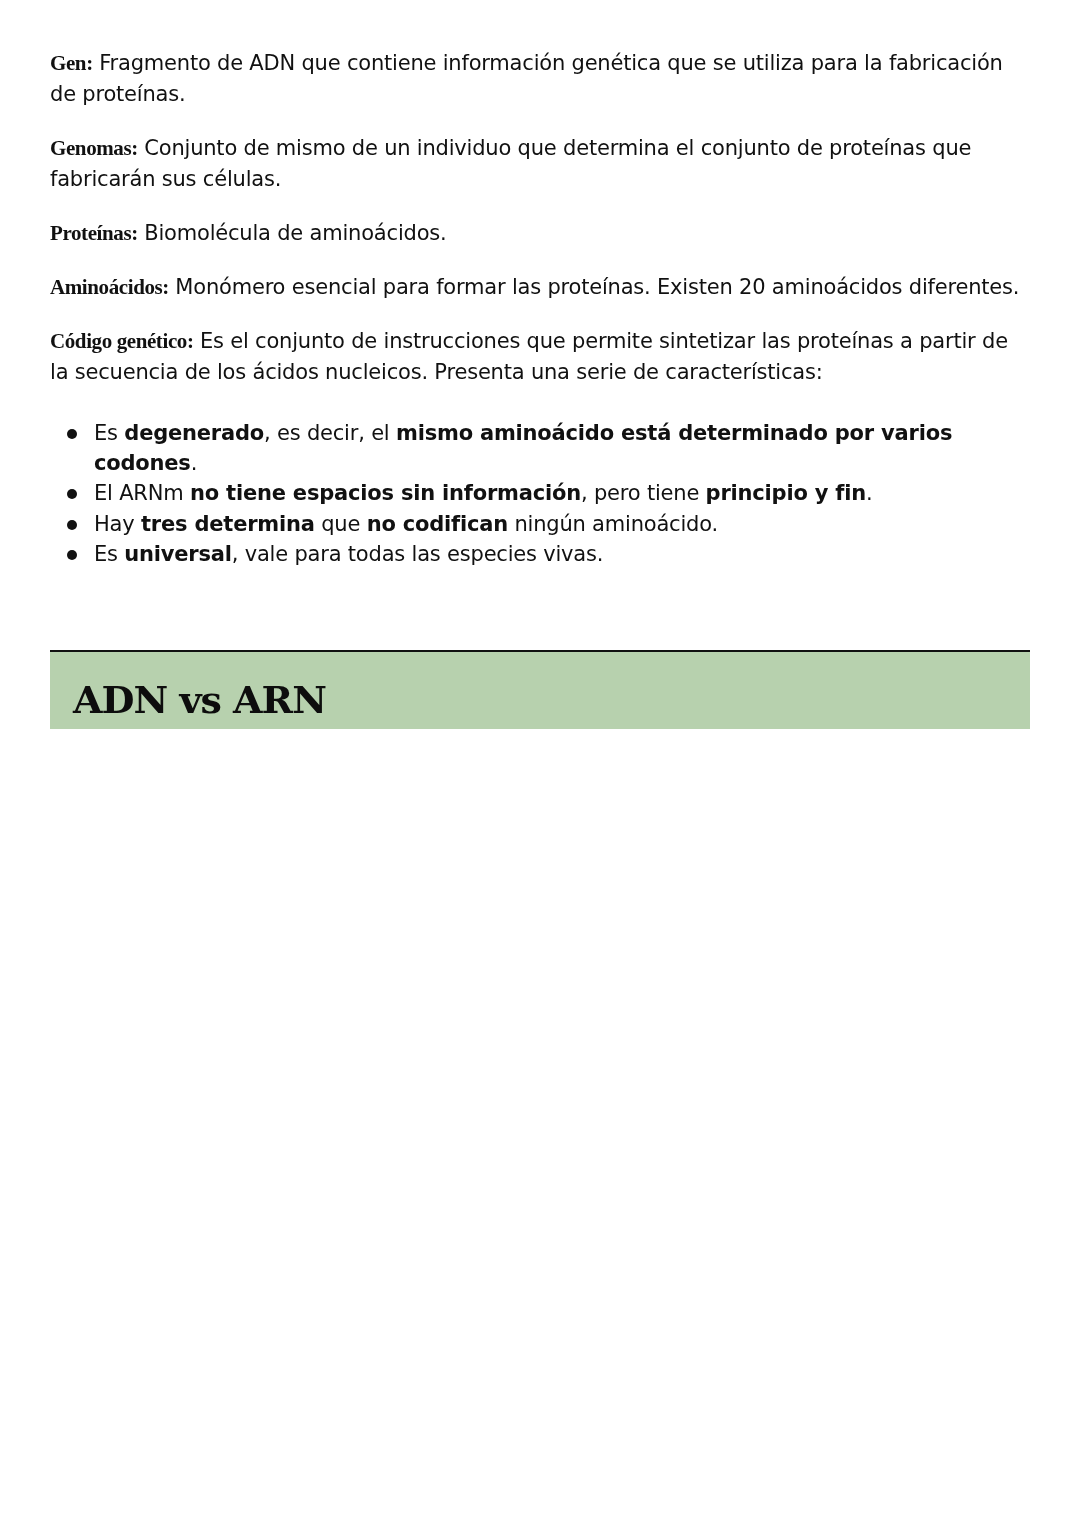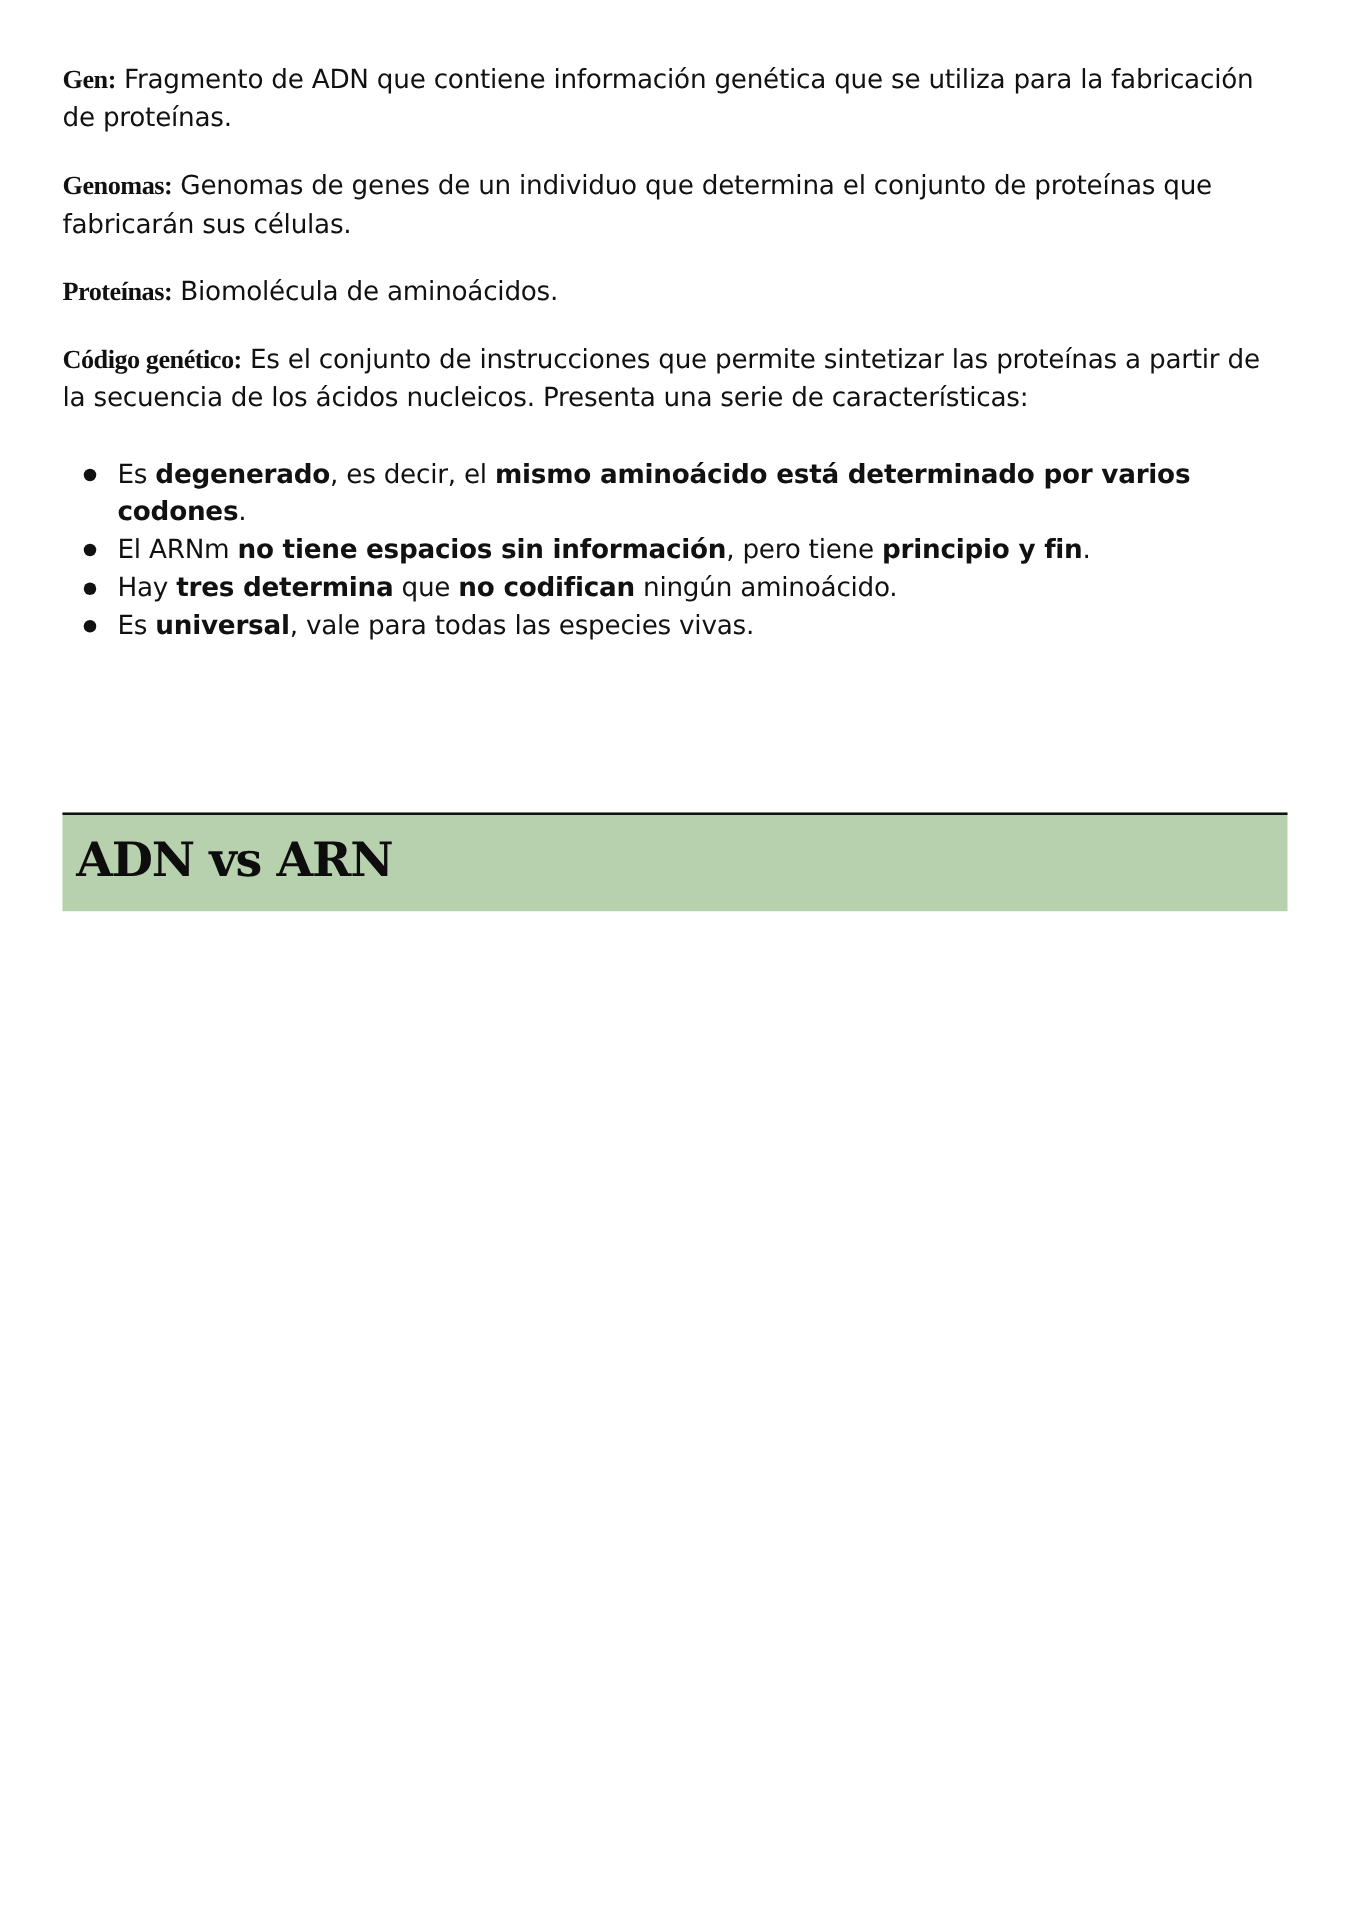--- a/index.html
+++ b/index.html
@@ -61,46 +61,49 @@
       width: 980px;
       height: 79px;
       border-top: 2px solid #111111;
       box-sizing: border-box;
       background: #b7d1ae;
     }
     .section-title {
       position: absolute;
       left: 11px;
       top: 10px;
-      margin: 0;
+      margin: 12px;
       font-family: "DejaVu Serif", serif;
       font-weight: bold;
       font-size: 38px;
       line-height: 52px;
       letter-spacing: -1px;
       color: #0d0d0d;
     }
   </style>
 </head>
 <body>
 
 <div class="page">
 
   <p class="para">
     <span class="term">Gen:</span><span> Fragmento de ADN que contiene información genética que se utiliza para la fabricación de proteínas.</span>
   </p>
 
   <p class="para">
-    <span class="term">Genomas:</span><span> Genomas de genes de un individuo que determina el conjunto de proteínas que fabricarán sus células.</span>
+    <span class="term">Genomas:</span><span> Conjunto de mismo de un individuo que determina el conjunto de proteínas que fabricarán sus células.</span>
   </p>
 
   <p class="para">
     <span class="term">Proteínas:</span><span> Biomolécula de aminoácidos.</span>
   </p>
 
+  <p class="para">
+    <span class="term">Aminoácidos:</span><span> Monómero esencial para formar las proteínas. Existen 20 aminoácidos diferentes.</span>
+  </p>
 
   <p class="para" style="margin-bottom:16px">
     <span class="term">Código genético:</span><span> Es el conjunto de instrucciones que permite sintetizar las proteínas a partir de la secuencia de los ácidos nucleicos. Presenta una serie de características:</span>
   </p>
 
   <ul class="bullets">
     <li>
       <span class="dot"></span>
       <span>Es </span><span class="b">degenerado</span><span>, es decir, el </span><span class="b">mismo aminoácido está determinado por varios codones</span><span>.</span>
     </li>

